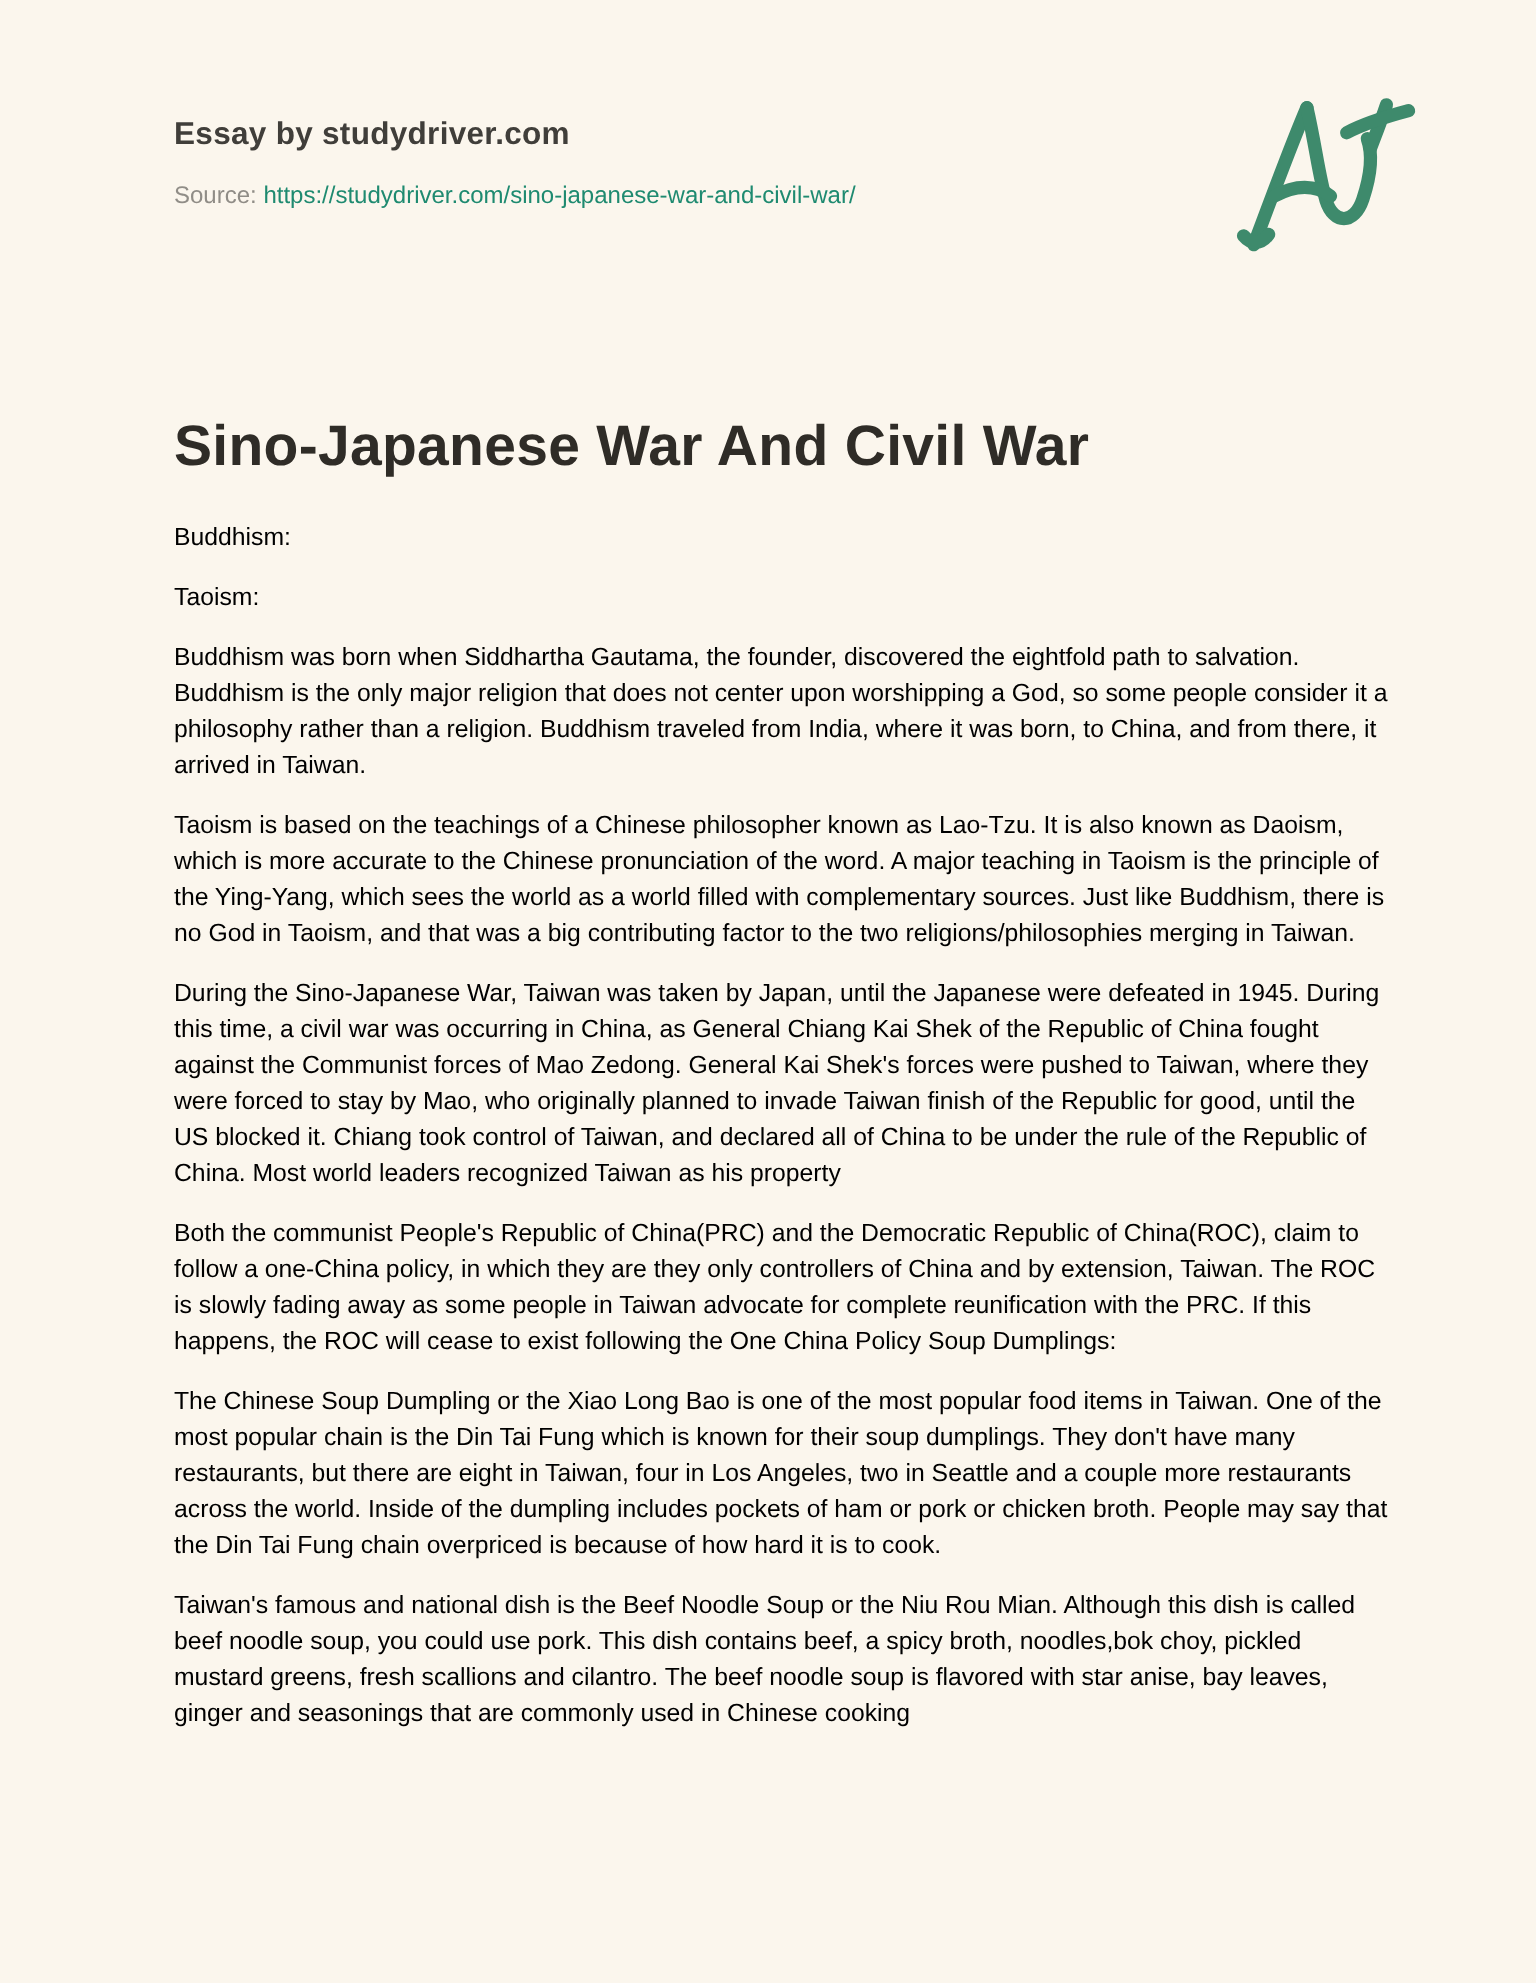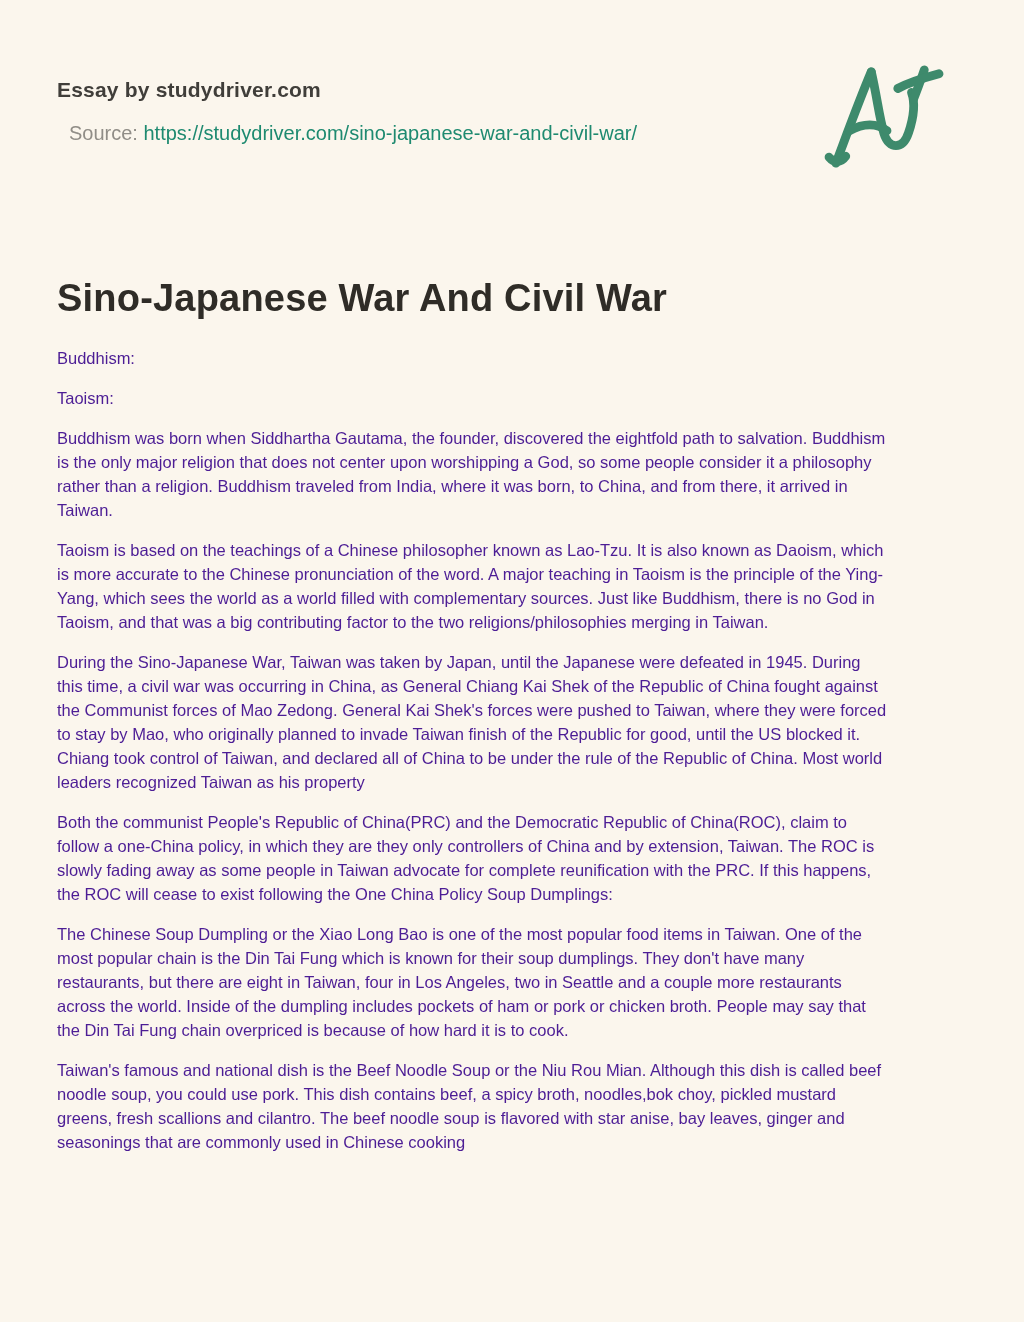--- a/index.html
+++ b/index.html
@@ -7,38 +7,38 @@
   body {
     width: 1024px;
     height: 1322px;
     background: #fbf6ed;
     font-family: "Liberation Sans", sans-serif;
     overflow: hidden;
   }
   .page {
     width: 1024px;
     height: 1322px;
-    padding: 78px 96px 0 57px;
+    padding: 78px 96px 0 116px;
     position: relative;
   }
   .doc-header {
     display: flex;
     justify-content: space-between;
     align-items: flex-start;
   }
   .header-title {
     margin: 0 0 20px 0;
     font-size: 21px;
     font-weight: 700;
     color: #403e3a;
     letter-spacing: 0.2px;
   }
   .source-line {
-    margin: 12px;
-    font-size: 20px;
+    margin: 0;
+    font-size: 16px;
     color: #908d87;
   }
   .source-line a {
     color: #1e8a70;
     text-decoration: none;
     cursor: pointer;
   }
   .logo {
     flex: 0 0 auto;
     margin-top: -16px;
@@ -50,21 +50,21 @@
     font-size: 38px;
     font-weight: 700;
     color: #2f2c27;
     letter-spacing: 0.2px;
   }
   .essay-body p {
     margin: 0 0 16px 0;
     max-width: 832px;
     font-size: 16.5px;
     line-height: 24px;
-    color: #4c1d95;
+    color: #000000;
   }
 </style>
 </head>
 <body>
 
 <div class="page">
 
   <header class="doc-header">
     <div>
       <h1 class="header-title">Essay by studydriver.com</h1>

